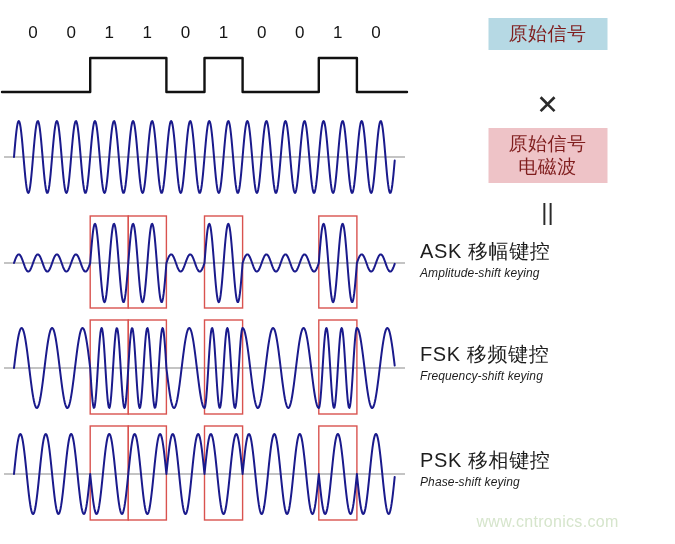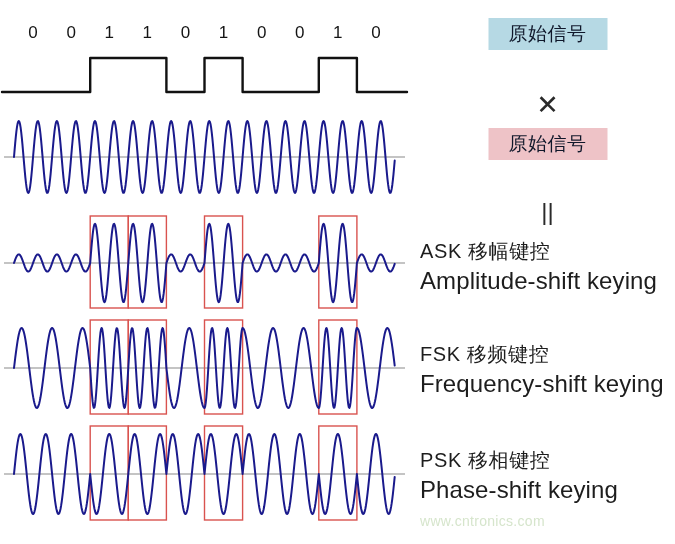--- a/index.html
+++ b/index.html
@@ -50,21 +50,21 @@
 
   .op-box {
     position: absolute;
     left: 50%;
     transform: translateX(-50%);
     width: 115px;
     text-align: center;
     font-size: 19px;
     line-height: 1.22;
     letter-spacing: 0.5px;
-    color: #0f172a;
+    color: #7f1d1d;
     padding: 4px 2px 5px 2px;
   }
   #source-signal-box {
     top: 18px;
     background: #b6d9e4;
   }
   #carrier-signal-box {
     top: 128px;
     background: #eec3c7;
   }
@@ -90,34 +90,36 @@
     color: #1d1d1d;
   }
   .scheme-label .scheme-short {
     display: block;
     font-size: 20px;
     line-height: 1.35;
     letter-spacing: 0.6px;
   }
   .scheme-label .scheme-long {
     display: block;
-    font-size: 24px;
+    font-size: 12px;
     line-height: 1.35;
     letter-spacing: 0.1px;
+    font-style: italic;
   }
   #ask-label { top: 238px; }
   #fsk-label { top: 341px; }
   #psk-label { top: 447px; }
 
   #watermark {
     position: absolute;
     left: 0;
     top: 513px;
     width: 255px;
-    font-size: 14px;
+    text-align: center;
+    font-size: 16px;
     letter-spacing: 0.3px;
     color: #d6e5cc;
   }
 </style>
 </head>
 <body>
 
 <div id="waveform-column">
 
   <div class="wave-row" id="digital-signal-row">
@@ -181,20 +183,21 @@
 <div id="legend-column">
 
   <div class="op-box" id="source-signal-box">
     <div>原始信号</div>
   </div>
 
   <div class="op-symbol" id="multiply-symbol">✕</div>
 
   <div class="op-box" id="carrier-signal-box">
     <div>原始信号</div>
+    <div>电磁波</div>
   </div>
 
   <div class="op-symbol" id="equals-symbol">||</div>
 
   <div class="scheme-label" id="ask-label">
     <span class="scheme-short">ASK 移幅键控</span>
     <span class="scheme-long">Amplitude-shift keying</span>
   </div>
 
   <div class="scheme-label" id="psk-label">

